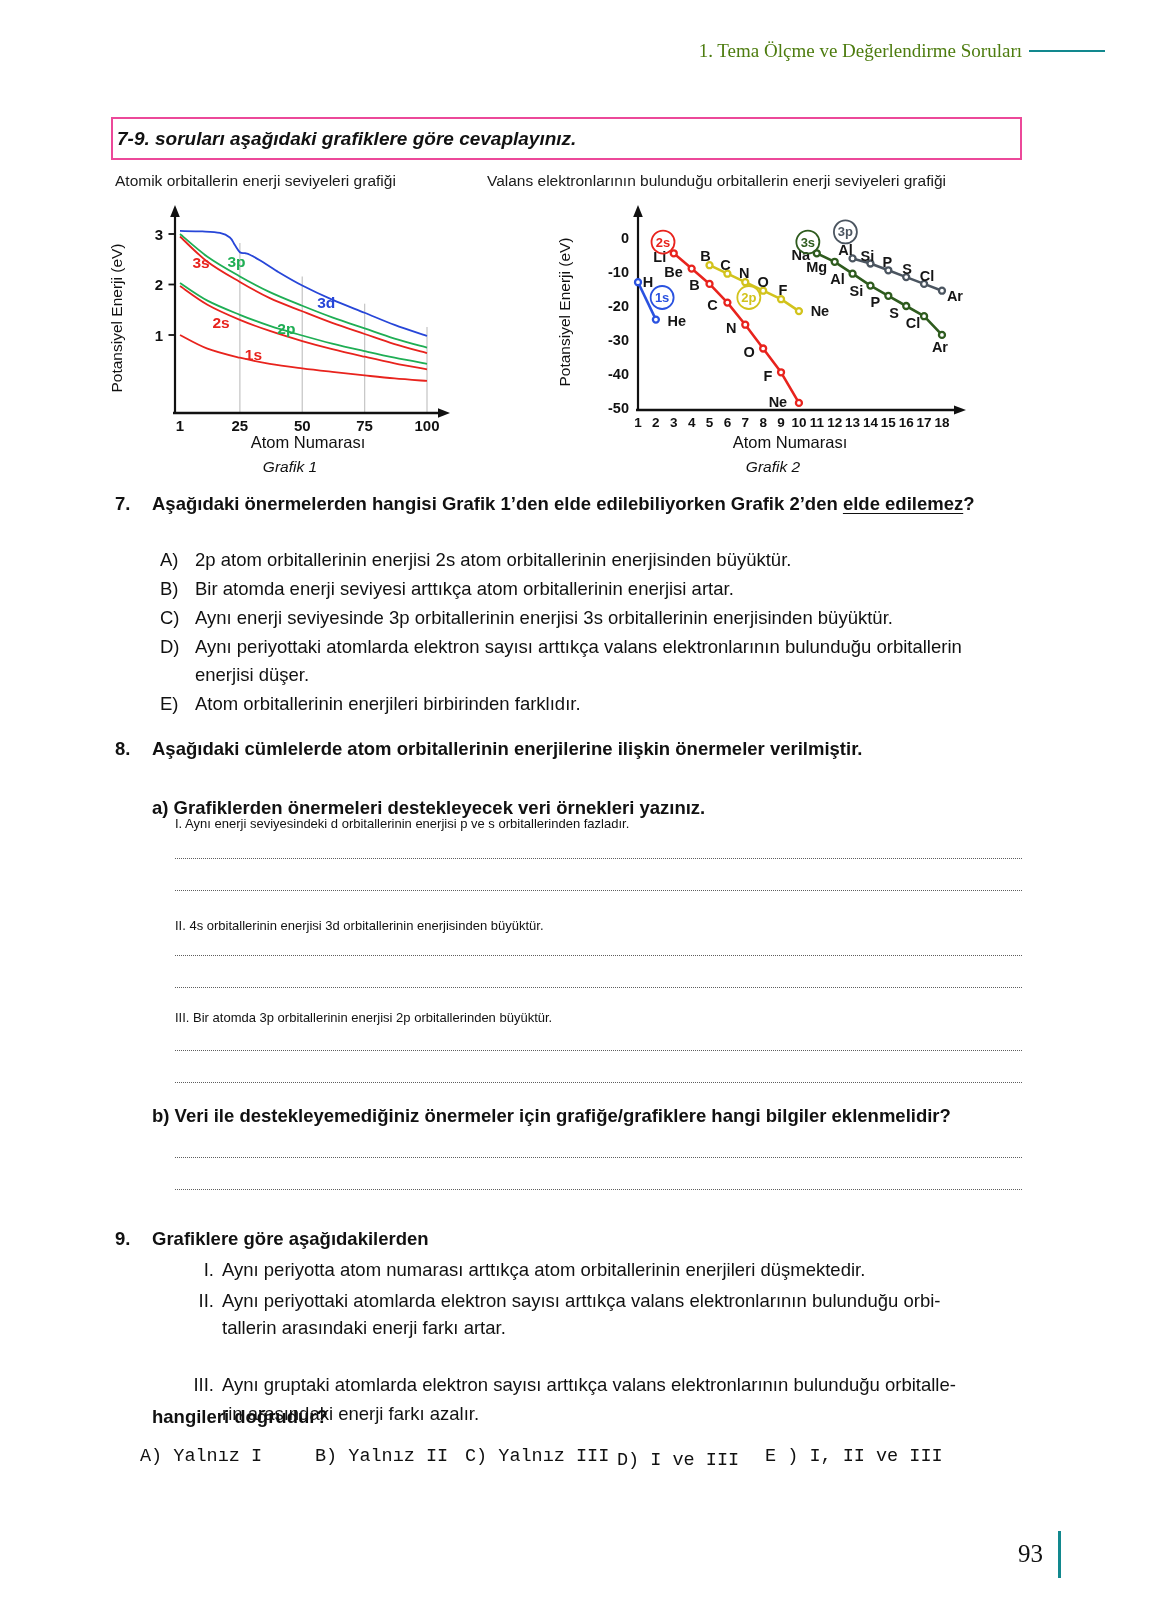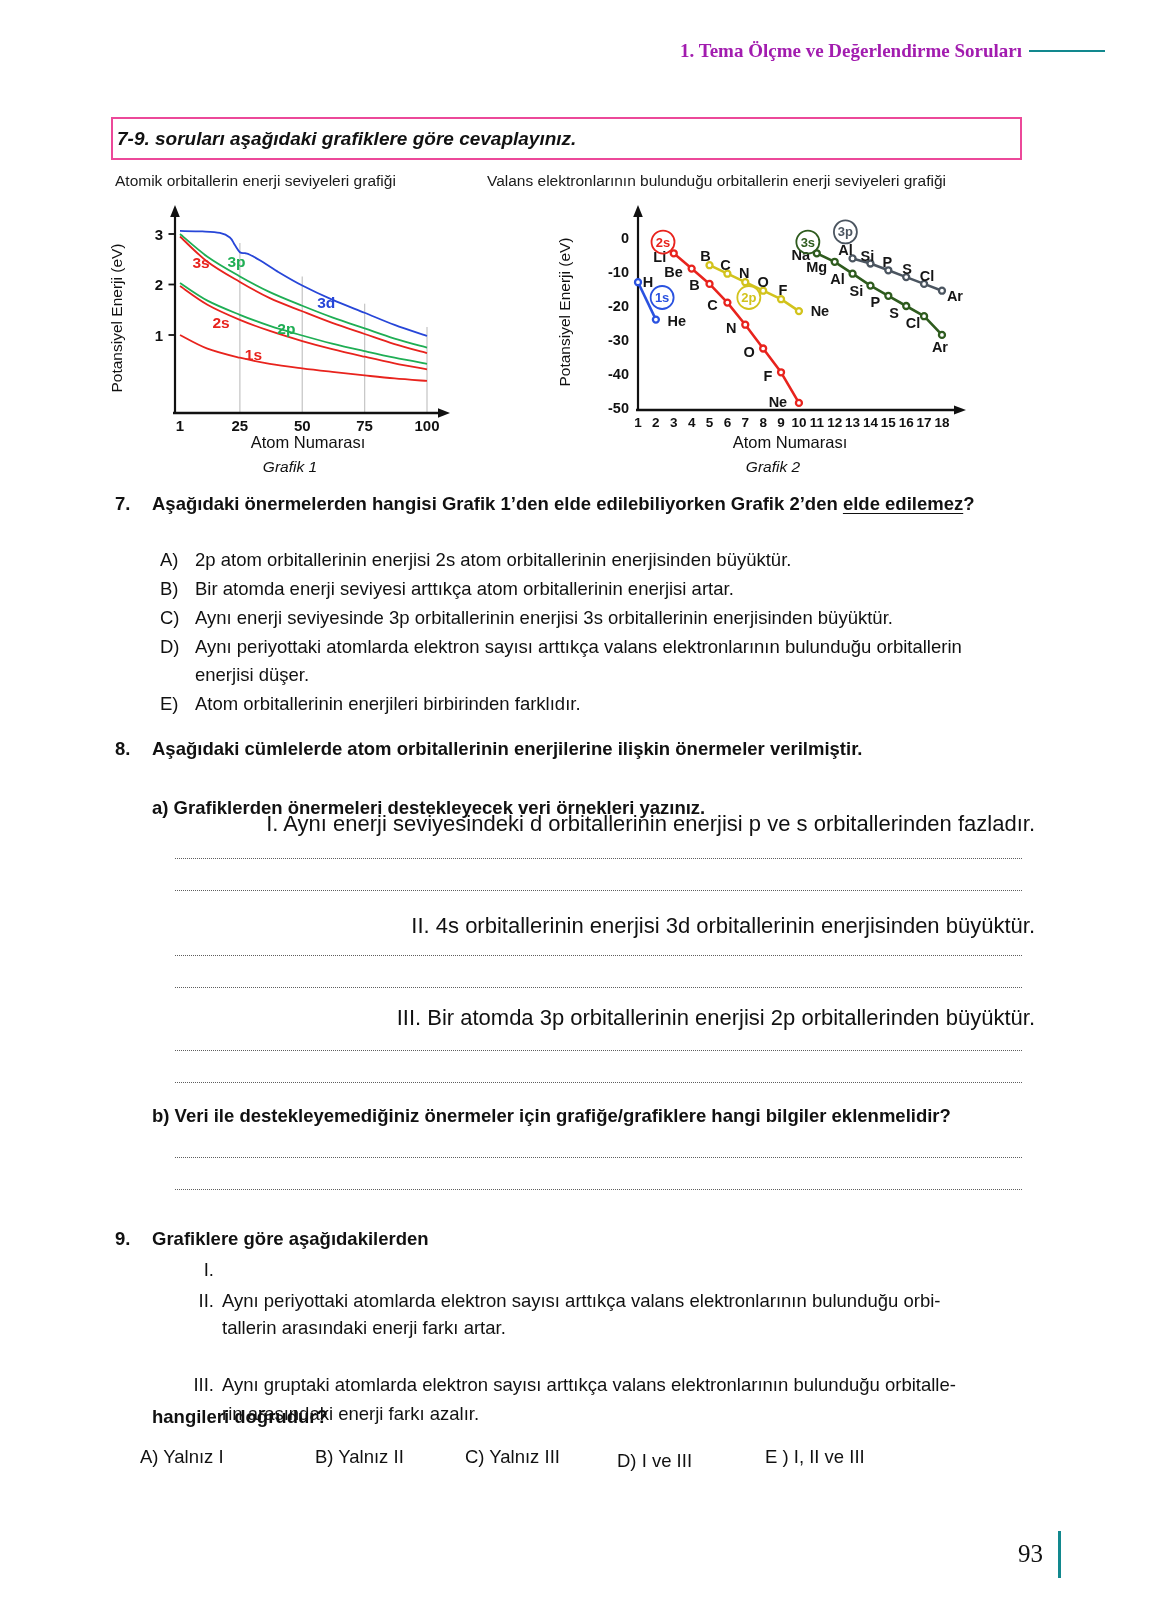--- a/index.html
+++ b/index.html
@@ -3,44 +3,44 @@
 <meta charset="utf-8">
 <style>
   html,body{margin:0;padding:0;}
   body{
     width:1152px;height:1624px;position:relative;background:#ffffff;
     font-family:"Liberation Sans",sans-serif;color:#111;
     -webkit-font-smoothing:antialiased;
   }
   .abs{position:absolute;}
   .serif{font-family:"Liberation Serif","DejaVu Serif",serif;}
-  .teal{color:#a21caf;font-weight:bold;}
+  .teal{color:#4d7c0f;}
   .header-row{display:flex;align-items:center;gap:7px;}
   .header-rule{display:inline-block;width:76px;height:2px;background:#12888e;}
   .instruction-box{
     border:2px solid #ec4899;box-sizing:border-box;
     display:flex;align-items:center;padding-left:4px;
     font-weight:bold;font-style:italic;font-size:19px;
   }
   .graph-title{font-size:15.5px;color:#1a1a1a;}
   .caption{font-style:italic;font-size:15.5px;text-align:center;}
   .qrow{display:flex;font-size:18.5px;line-height:27px;}
   .qnum{width:37px;font-weight:700;flex:none;}
   .stem{font-weight:700;}
   .stem u{text-decoration:underline;text-underline-offset:3px;}
   .opt{display:flex;font-size:18.5px;line-height:27.5px;margin-bottom:1.5px;}
   .optlabel{width:35px;flex:none;}
   .opttext{white-space:pre-line;}
   .bold-label{font-weight:700;font-size:18.5px;line-height:27px;}
-  .item-text{font-size:22px;line-height:27px;text-align:right;}
+  .item-text{font-size:13px;line-height:27px;}
   .dotline{border-top:1.6px dotted #5e5e5e;height:0;width:847px;left:175px;}
   .q9item{display:flex;font-size:18.5px;line-height:27.5px;}
   .q9num{width:70px;flex:none;text-align:right;padding-right:8px;box-sizing:border-box;}
   .q9text{white-space:pre-line;}
-  .q9opt{font-size:18.5px;}
+  .q9opt{font-size:18.5px;font-family:Liberation Mono, monospace;}
   .footer-bar{width:3px;height:47px;background:#12888e;}
   svg text{font-family:"Liberation Sans",sans-serif;}
 </style>
 </head>
 <body>
 
 <div class="abs header-row" style="top:40px;right:47px;">
   <span class="serif teal" style="font-size:19px;">1. Tema Ölçme ve Değerlendirme Soruları</span>
   <span class="header-rule"></span>
 </div>
@@ -250,20 +250,21 @@
 <div class="abs dotline" style="top:1189px;"></div>
 
 <div class="abs qrow" style="left:115px;top:1225px;width:922px;">
   <span class="qnum">9.</span>
   <span class="stem">Grafiklere göre aşağıdakilerden</span>
 </div>
 
 <div class="abs" style="left:152px;top:1256px;width:885px;">
   <div class="q9item" style="margin-bottom:3px;">
     <span class="q9num">I.</span>
+    <span class="q9text">Aynı periyotta atom numarası arttıkça atom orbitallerinin enerjileri düşmektedir.</span>
   </div>
   <div class="q9item" style="margin-bottom:6px;">
     <span class="q9num">II.</span>
     <span class="q9text">Aynı periyottaki atomlarda elektron sayısı arttıkça valans elektronlarının bulunduğu orbi-
 tallerin arasındaki enerji farkı artar.</span>
   </div>
   <div class="q9item" style="line-height:29.5px;margin-top:28px;">
     <span class="q9num">III.</span>
     <span class="q9text">Aynı gruptaki atomlarda elektron sayısı arttıkça valans elektronlarının bulunduğu orbitalle-
 rin arasındaki enerji farkı azalır.</span>

